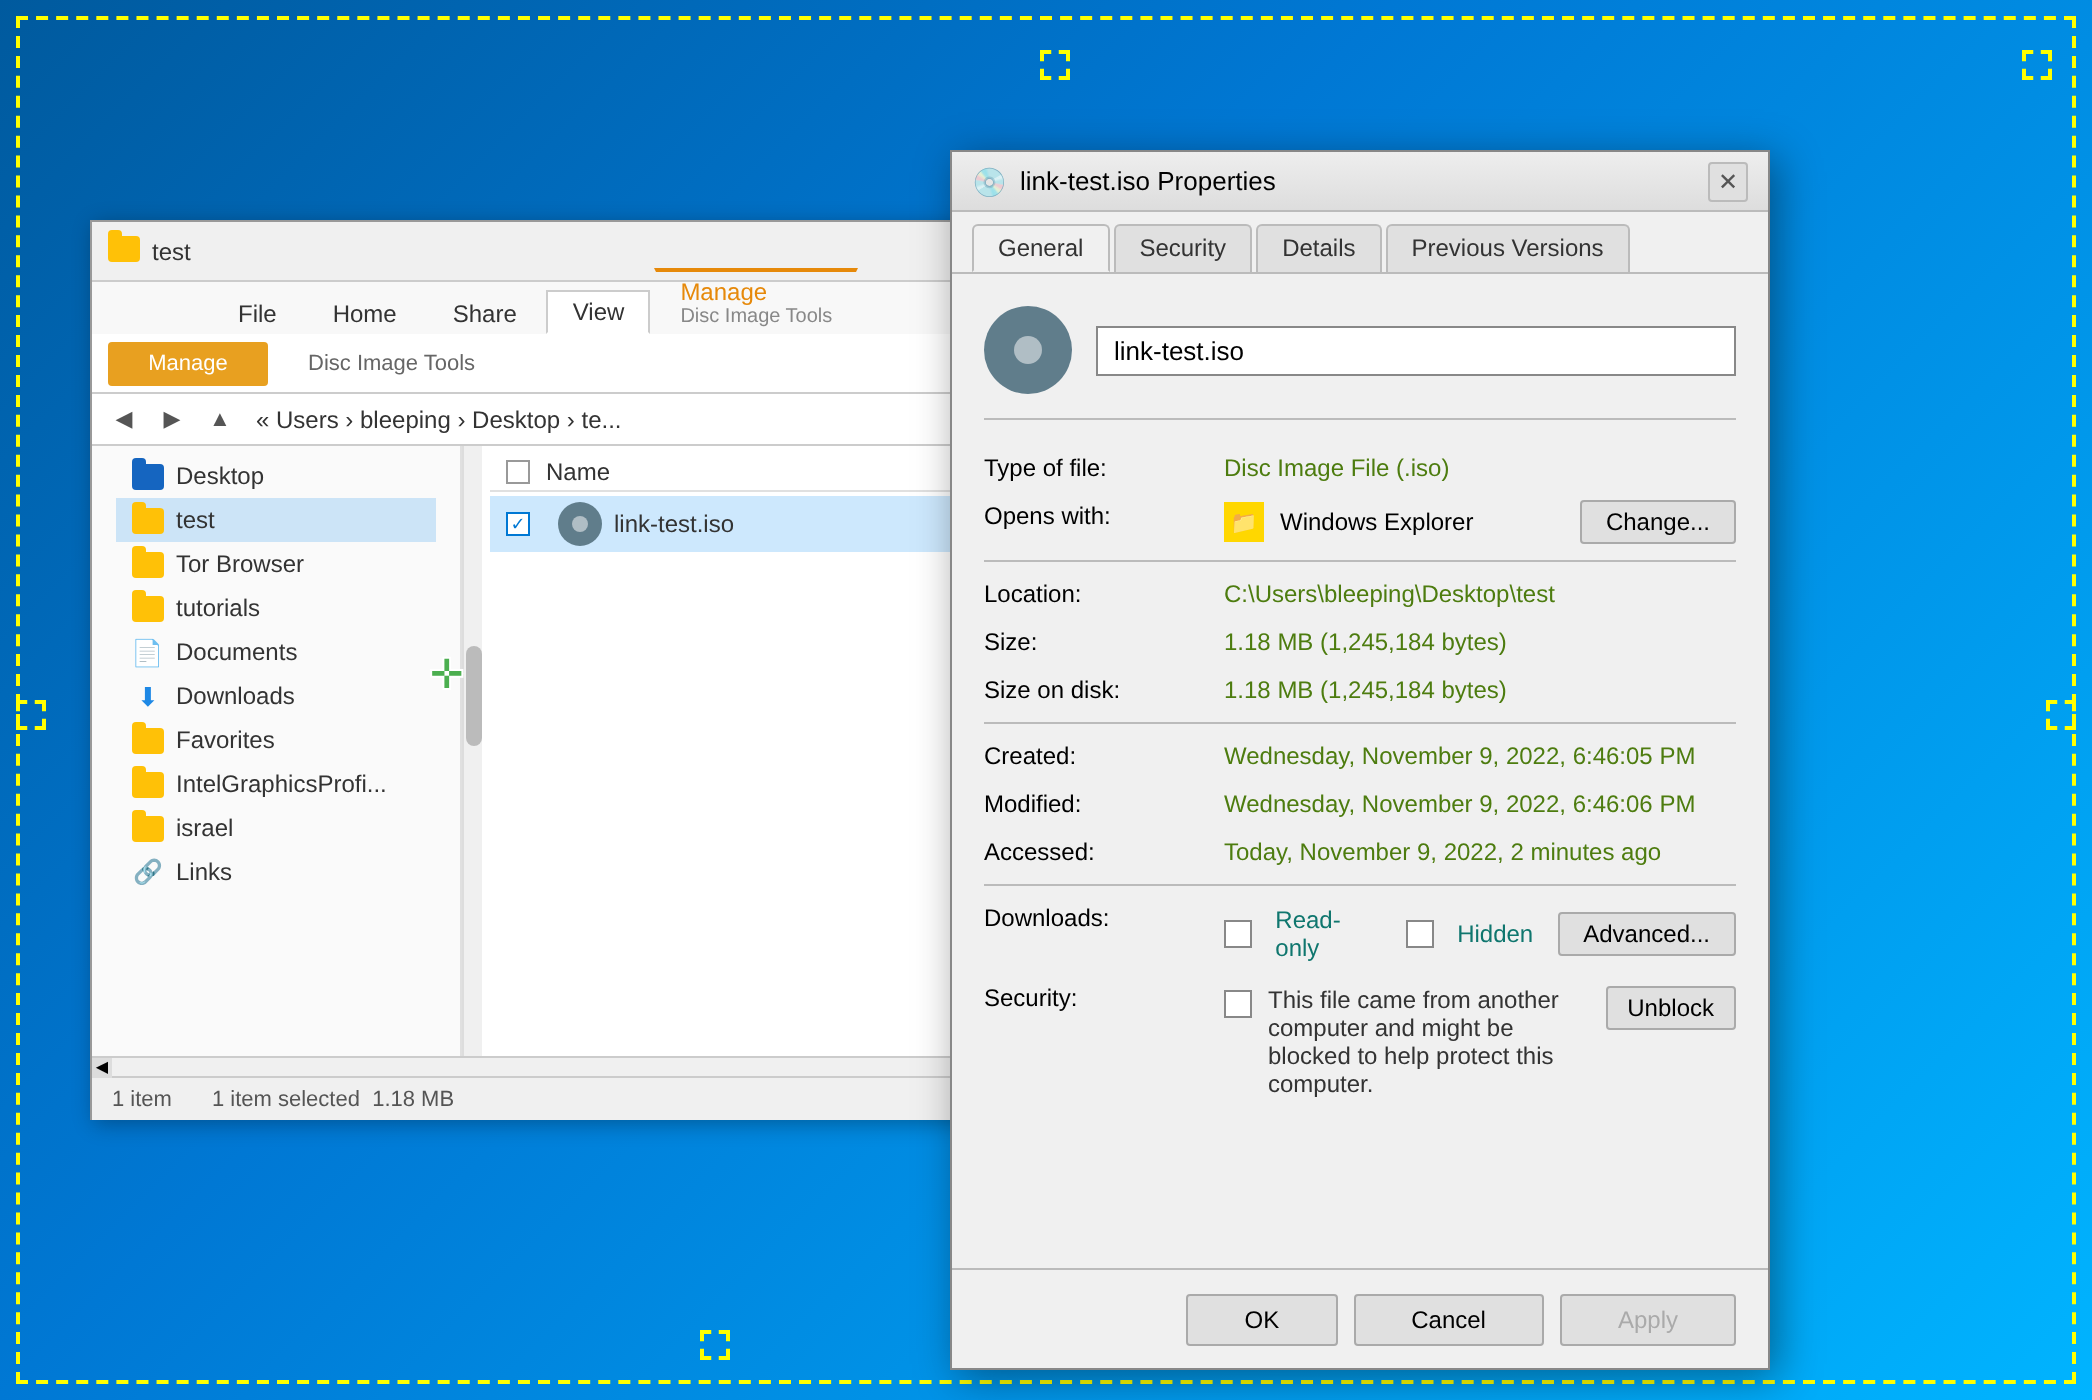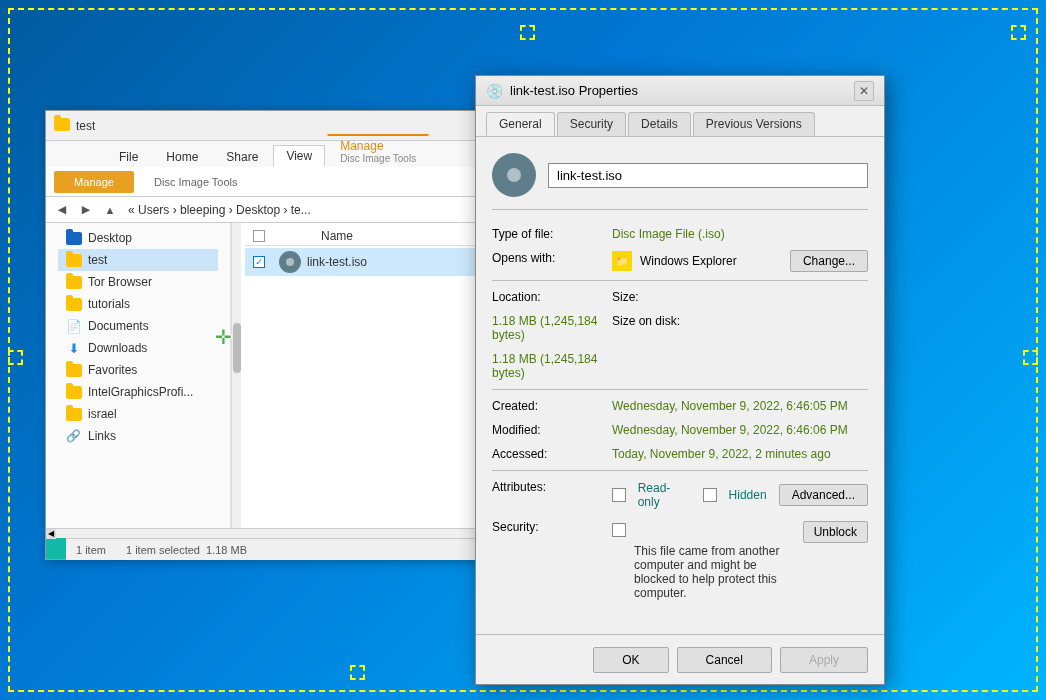--- a/index.html
+++ b/index.html
@@ -26,21 +26,21 @@
       pointer-events: none;
     }
 
     
     .explorer-window {
       position: absolute;
       top: 110px;
       left: 45px;
       width: 500px;
       height: 450px;
-      background: #14b8a6;
+      background: #0ea5e9;
       border: 1px solid #999;
       box-shadow: 2px 2px 10px rgba(0,0,0,0.3);
     }
 
     .explorer-titlebar {
       height: 30px;
       background: #f0f0f0;
       border-bottom: 1px solid #ccc;
       display: flex;
       align-items: center;
@@ -405,21 +405,20 @@
       justify-content: center;
       cursor: pointer;
       flex-shrink: 0;
       margin-top: 2px;
     }
 
     .security-text {
       font-size: 12px;
       color: #333;
       flex: 1;
-      margin-top: 23px;
     }
 
     .unblock-btn {
       padding: 3px 10px;
       font-size: 12px;
       background: #e0e0e0;
       border: 1px solid #aaa;
       cursor: pointer;
       border-radius: 2px;
       flex-shrink: 0;
@@ -606,21 +605,21 @@
         <span>Links</span>
       </div>
     </div>
 
     <div style="width:10px;background:#f0f0f0;border-left:1px solid #ddd;position:relative;">
       <div style="width:8px;height:50px;background:#bbb;border-radius:4px;position:absolute;top:100px;left:1px;"></div>
     </div>
 
     <div class="file-area">
 
-      <div style="display:flex;align-items:center;padding:2px 8px;border-bottom:1px solid #e0e0e0;margin-bottom:2px;gap:48px;">
+      <div style="display:flex;align-items:center;padding:2px 8px;border-bottom:1px solid #e0e0e0;margin-bottom:2px;">
         <div style="width:20px;">
           <div style="width:12px;height:12px;border:1px solid #999;background:#fff;"></div>
         </div>
         <span style="font-size:12px;color:#333;">Name</span>
       </div>
 
       <div class="file-row">
         <div style="width:20px;display:flex;align-items:center;">
           <div style="width:12px;height:12px;border:1px solid #0078d4;background:#fff;display:flex;align-items:center;justify-content:center;">
             <span style="font-size:9px;color:#0078d4;">✓</span>
@@ -633,21 +632,21 @@
       </div>
     </div>
   </div>
 
   <div style="height:10px;background:#f0f0f0;border-top:1px solid #ccc;display:flex;align-items:center;">
     <div style="width:10px;height:10px;background:#ddd;display:flex;align-items:center;justify-content:center;font-size:8px;">◀</div>
     <div style="flex:1;height:8px;background:#f0f0f0;position:relative;"></div>
     <div style="width:10px;height:10px;background:#ddd;display:flex;align-items:center;justify-content:center;font-size:8px;">▶</div>
   </div>
 
-  <div style="height:22px;background:#f0f0f0;border-top:1px solid #ccc;display:flex;align-items:center;padding:0 10px;gap:20px;margin-left:20px;">
+  <div style="height:22px;background:#f0f0f0;border-top:1px solid #ccc;display:flex;align-items:center;padding:0 10px;gap:20px;">
     <span style="font-size:11px;color:#555;">1 item</span>
     <span style="font-size:11px;color:#555;">
       <span>1 item selected</span>&nbsp;&nbsp;<span>1.18 MB</span>
     </span>
 
     <div style="margin-left:auto;display:flex;gap:2px;">
       <div style="width:18px;height:18px;background:#ddd;border:1px solid #bbb;display:flex;align-items:center;justify-content:center;cursor:pointer;font-size:10px;">▦</div>
       <div style="width:18px;height:18px;background:#ddd;border:1px solid #bbb;display:flex;align-items:center;justify-content:center;cursor:pointer;font-size:10px;">≡</div>
     </div>
   </div>
@@ -687,41 +686,42 @@
         <div class="opens-with-icon">
           <span style="font-size:11px;">📁</span>
         </div>
         <span style="font-size:12px;flex:1;">Windows Explorer</span>
         <button class="change-btn">Change...</button>
       </div>
 
       <div class="prop-divider"></div>
 
       <span class="prop-label">Location:</span>
+      <span class="prop-value">C:\Users\bleeping\Desktop\test</span>
 
       <span class="prop-label">Size:</span>
       <span class="prop-value">1.18 MB (1,245,184 bytes)</span>
 
       <span class="prop-label">Size on disk:</span>
       <span class="prop-value">1.18 MB (1,245,184 bytes)</span>
 
       <div class="prop-divider"></div>
 
       <span class="prop-label">Created:</span>
       <span class="prop-value">Wednesday, November 9, 2022, 6:46:05 PM</span>
 
       <span class="prop-label">Modified:</span>
       <span class="prop-value">Wednesday, November 9, 2022, 6:46:06 PM</span>
 
       <span class="prop-label">Accessed:</span>
       <span class="prop-value">Today, November 9, 2022, 2 minutes ago</span>
 
       <div class="prop-divider"></div>
 
-      <span class="prop-label">Attributes:</span>
+      <span class="prop-label">Downloads:</span>
       <div class="attributes-row">
         <div class="attr-checkbox"></div>
         <span class="attr-label">Read-only</span>
         <div class="attr-checkbox"></div>
         <span class="attr-label">Hidden</span>
         <button class="advanced-btn">Advanced...</button>
       </div>
 
       <span class="prop-label">Security:</span>
       <div class="security-row">

